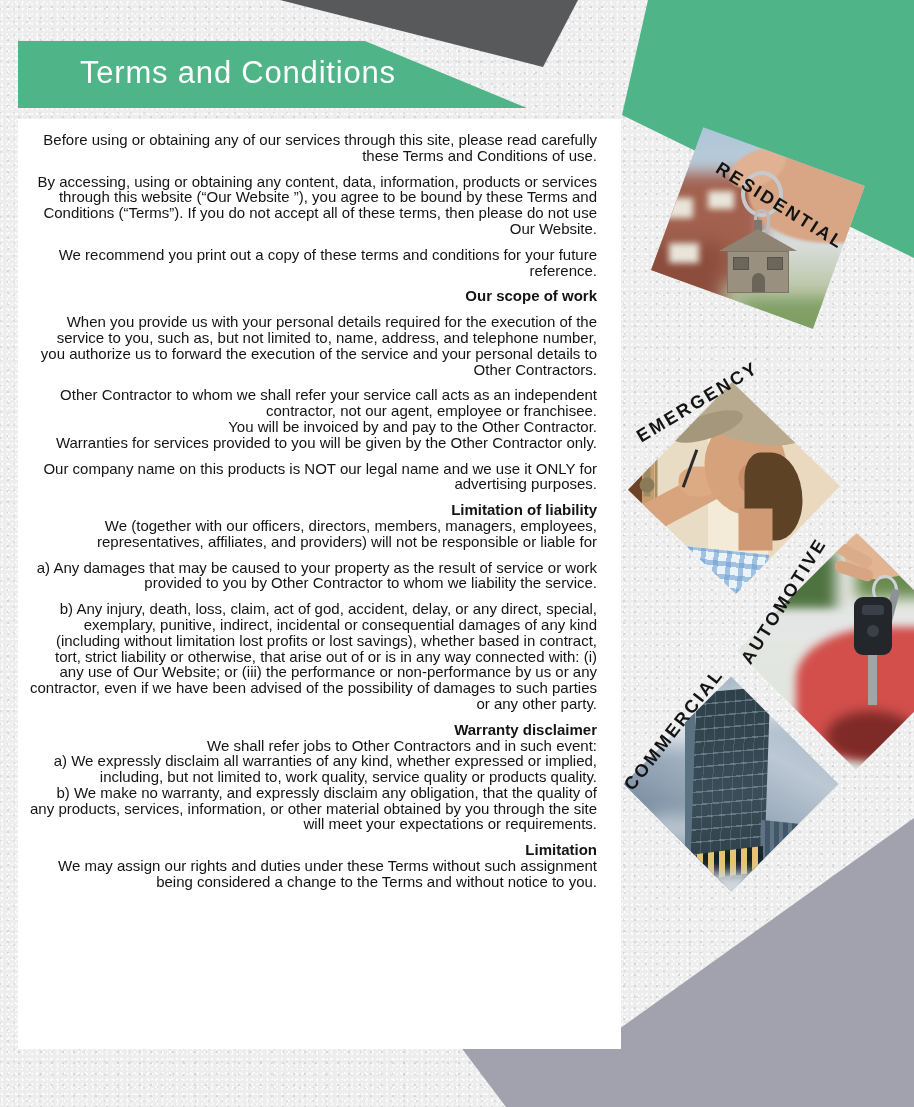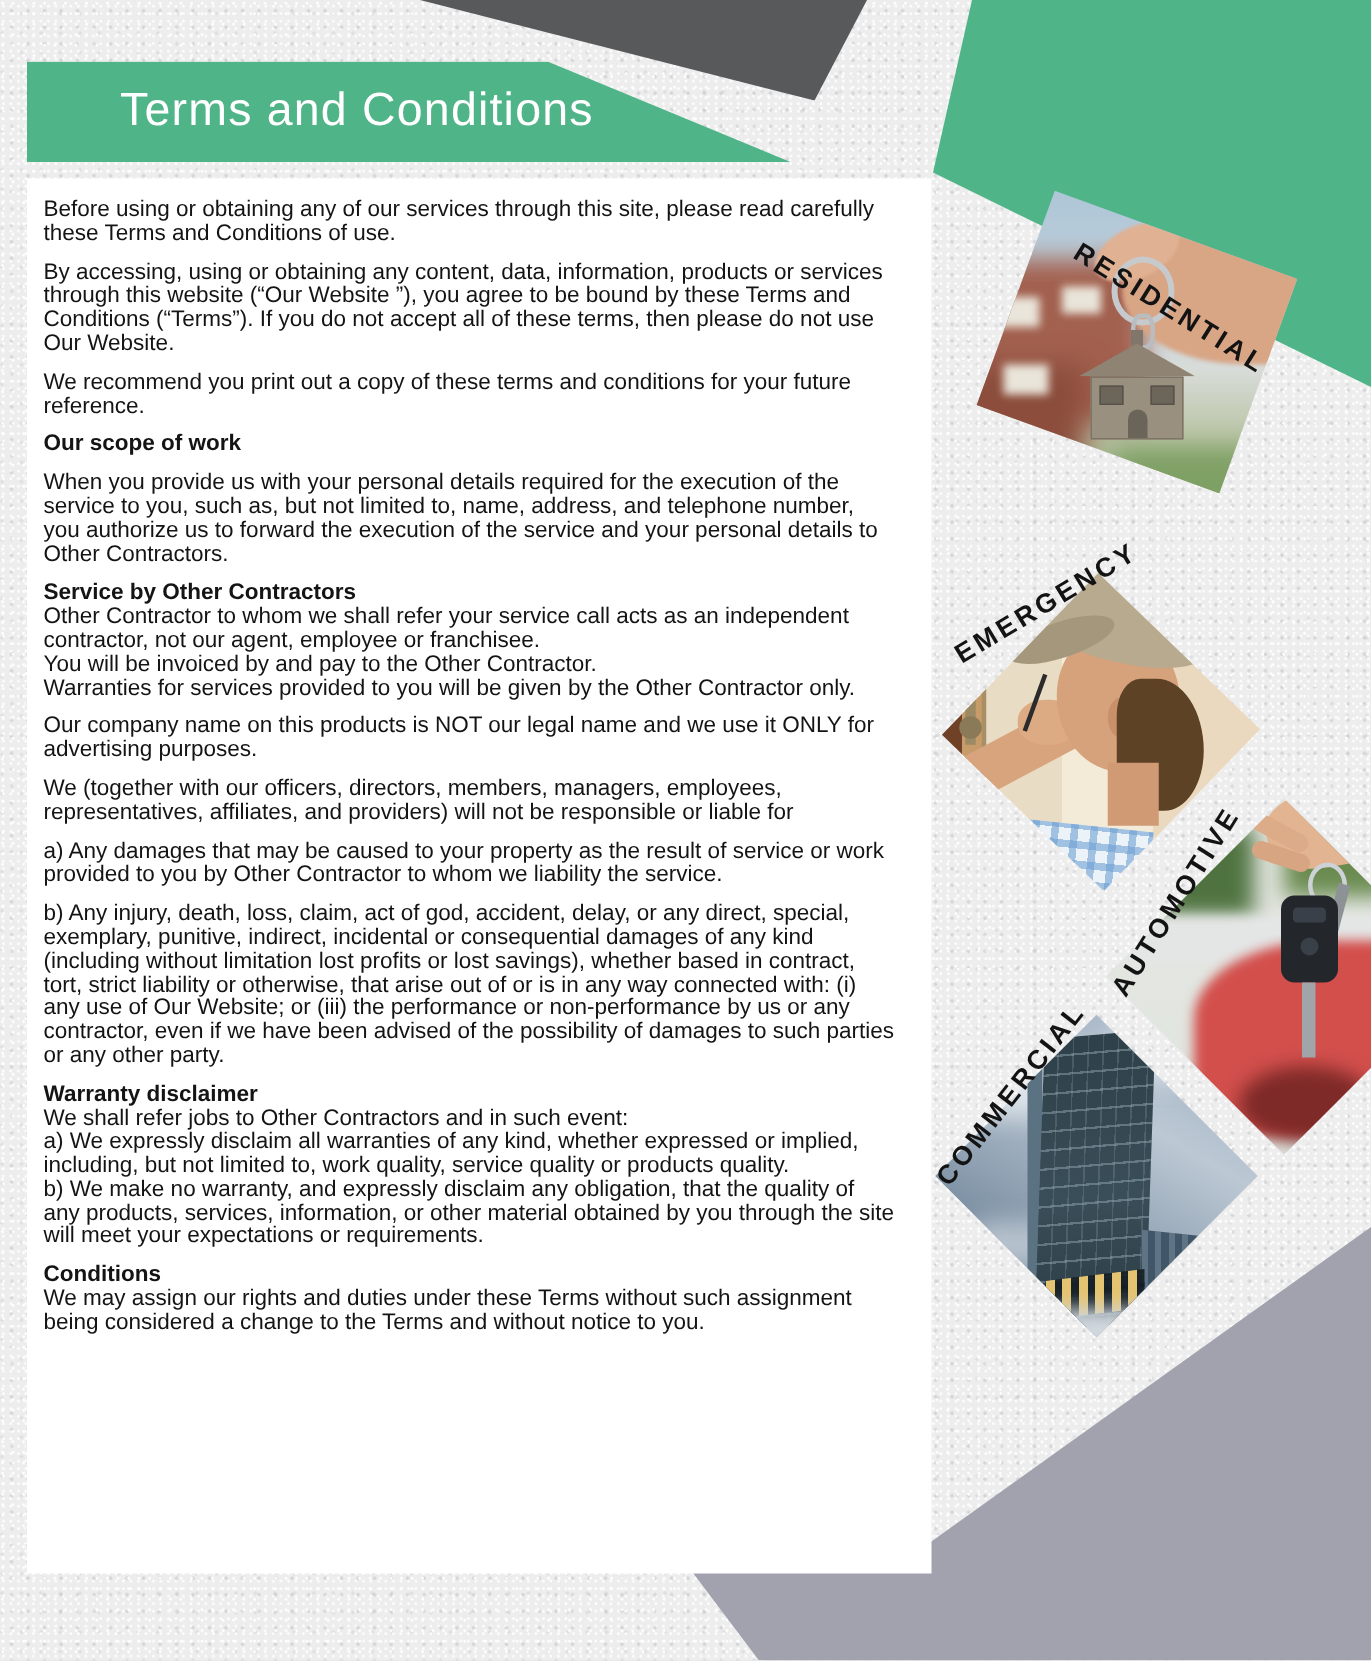--- a/index.html
+++ b/index.html
@@ -6,20 +6,21 @@
   .page{
     position:relative;width:914px;height:1107px;overflow:hidden;
     font-family:"Liberation Sans",sans-serif;
     background-color:#ededee;
     background-image:
       radial-gradient(circle at 25% 30%, rgba(255,255,255,.95) .8px, transparent 1.1px),
       radial-gradient(circle at 70% 65%, rgba(175,177,182,.38) 1px, transparent 1.3px),
       radial-gradient(circle at 45% 82%, rgba(255,255,255,.85) .8px, transparent 1px),
       radial-gradient(circle at 10% 70%, rgba(190,192,196,.3) 1px, transparent 1.2px);
     background-size:7px 7px,11px 11px,5px 5px,13px 13px;
+    text-align:right;
   }
   .abs{position:absolute;}
   
   .dark-tri{left:270px;top:0;width:320px;height:70px;background:#58595b;
     clip-path:polygon(10px 0,308px 0,273px 67px);}
   .green-tr{left:600px;top:0;width:314px;height:262px;background:#4fb487;
     clip-path:polygon(48px 0,100% 0,100% 258px,22px 115px);}
   .gray-tri{left:480px;top:810px;width:434px;height:297px;background:#a2a2ae;
     clip-path:polygon(434px 8px,434px 297px,30px 297px);}
   .gray-tail{left:460px;top:1038px;width:240px;height:69px;background:#a2a2ae;
@@ -154,45 +155,45 @@
     <div class="tblock">
         <div class="tp">We recommend you print out a copy of these terms and conditions for your future reference.</div>
       </div>
     <div class="tblock">
         <div class="bh">Our scope of work</div>
       </div>
     <div class="tblock">
         <div class="tp">When you provide us with your personal details required for the execution of the service to you, such as, but not limited to, name, address, and telephone number, you authorize us to forward the execution of the service and your personal details to Other Contractors.</div>
       </div>
     <div class="tblock">
-        <div class="bh">Service by Other Contractors</div>
         <div class="tp">Other Contractor to whom we shall refer your service call acts as an independent contractor, not our agent, employee or franchisee.
 You will be invoiced by and pay to the Other Contractor.
 Warranties for services provided to you will be given by the Other Contractor only.</div>
       </div>
     <div class="tblock">
         <div class="tp">Our company name on this products is NOT our legal name and we use it ONLY for advertising purposes.</div>
       </div>
     <div class="tblock">
+        <div class="bh">Limitation of liability</div>
         <div class="tp">We (together with our officers, directors, members, managers, employees, representatives, affiliates, and providers) will not be responsible or liable for</div>
       </div>
     <div class="tblock">
         <div class="tp">a) Any damages that may be caused to your property as the result of service or work provided to you by Other Contractor to whom we liability the service.</div>
       </div>
     <div class="tblock">
         <div class="tp">b) Any injury, death, loss, claim, act of god, accident, delay, or any direct, special, exemplary, punitive, indirect, incidental or consequential damages of any kind (including without limitation lost profits or lost savings), whether based in contract, tort, strict liability or otherwise, that arise out of or is in any way connected with: (i) any use of Our Website; or (iii) the performance or non-performance by us or any contractor, even if we have been advised of the possibility of damages to such parties or any other party.</div>
       </div>
     <div class="tblock">
         <div class="bh">Warranty disclaimer</div>
         <div class="tp">We shall refer jobs to Other Contractors and in such event:
 a) We expressly disclaim all warranties of any kind, whether expressed or implied, including, but not limited to, work quality, service quality or products quality.
 b) We make no warranty, and expressly disclaim any obligation, that the quality of any products, services, information, or other material obtained by you through the site will meet your expectations or requirements.</div>
       </div>
     <div class="tblock">
-        <div class="bh">Conditions</div>
+        <div class="bh">Limitation</div>
         <div class="tp">We may assign our rights and duties under these Terms without such assignment being considered a change to the Terms and without notice to you.</div>
       </div>
   </div>
 
   <div class="photo ph-res">
     <div class="scene">
       <div class="res-brick1"></div>
       <div class="res-brick2"></div>
       <div class="res-win1"></div>
       <div class="res-win2"></div>

